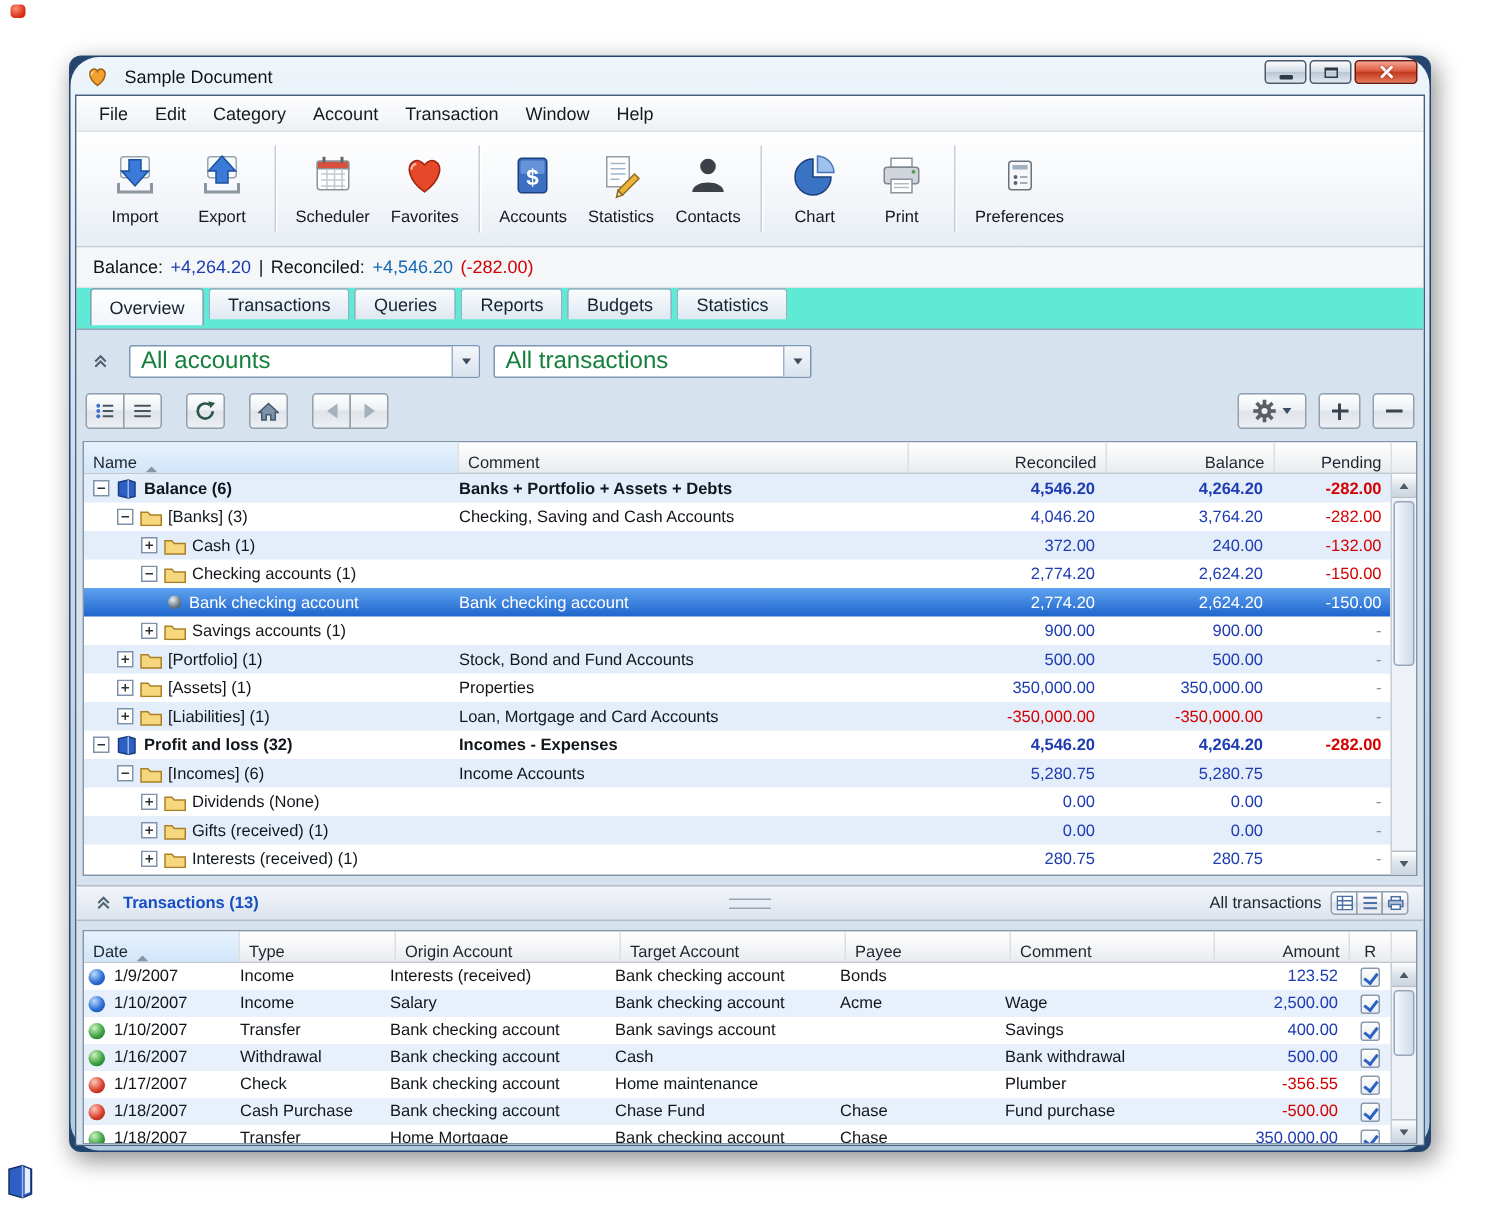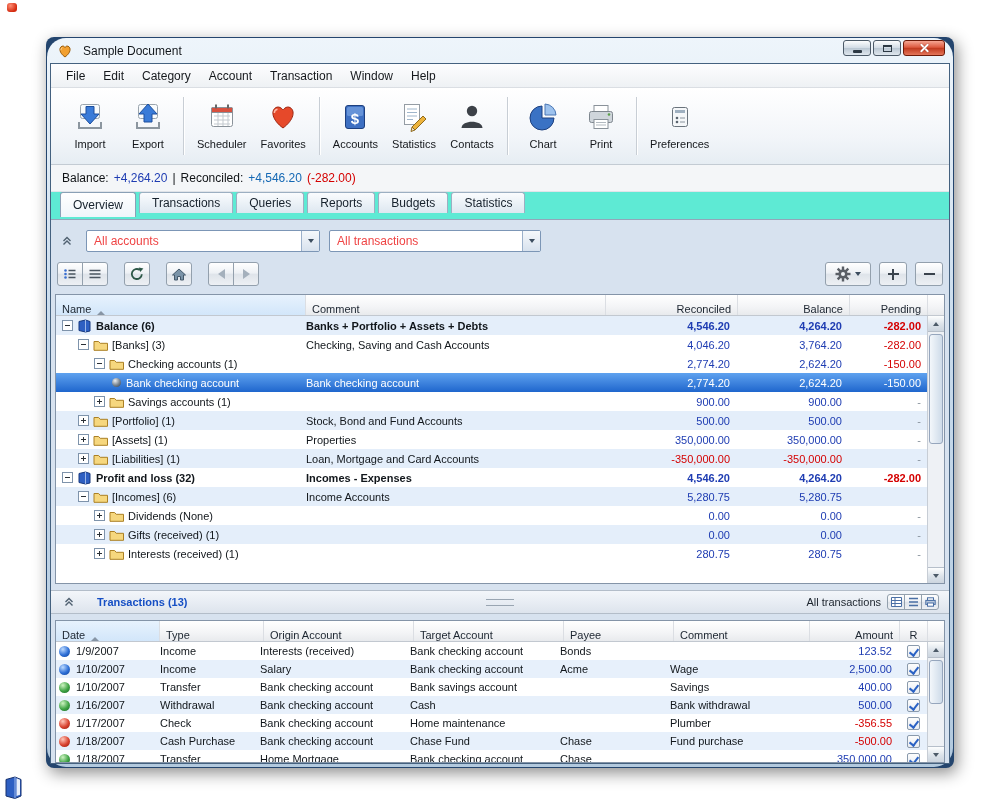--- a/index.html
+++ b/index.html
@@ -41,21 +41,21 @@
   .tabsrow{height:27px;flex:none;background:#5eead4;display:flex;align-items:flex-start;padding:0 9px;border-bottom:1px solid #93a5b9;}
   .tab{height:21px;display:flex;align-items:center;padding:0 12px;font-size:12px;color:#16212c;background:linear-gradient(#fafcfe,#dde7f0);border:1px solid #9cafc2;border-bottom:none;border-radius:3px 3px 0 0;margin-right:3px;box-sizing:border-box;}
   .tab.active{height:25px;background:linear-gradient(#ffffff,#eff5fa);margin-bottom:-1px;border-color:#8aa0b6;}
   
   .panel{flex:1;background:#d7e2ef;padding:6px 4px 0;display:flex;flex-direction:column;overflow:hidden;}
   .filter-row{display:flex;align-items:center;gap:9px;margin:4px 2px 10px;flex:none;}
   .chev-btn{width:20px;height:18px;display:flex;align-items:center;justify-content:center;border-radius:2px;}
   .combo{height:22px;background:#fff;border:1px solid #7c96b6;border-radius:2px;display:flex;align-items:stretch;box-sizing:border-box;}
   .combo.w1{width:234px;}
   .combo.w2{width:212px;}
-  .combo-label{flex:1;display:flex;align-items:center;padding:0 7px;font-size:12px;color:#ef4444;white-space:nowrap;overflow:hidden;}
+  .combo-label{flex:1;display:flex;align-items:center;padding:0 7px;font-size:16px;color:#15803d;white-space:nowrap;overflow:hidden;}
   .combo-btn{width:17px;background:linear-gradient(#f5f8fb,#d8e2ee);border-left:1px solid #9bb0ca;display:flex;align-items:center;justify-content:center;}
   .tri-down{width:0;height:0;border-left:3.5px solid transparent;border-right:3.5px solid transparent;border-top:4px solid #3c4d5f;}
   
   .btnrow{display:flex;align-items:center;margin:0 2px 8px;flex:none;}
   .vbtn{height:24px;min-width:26px;display:inline-flex;align-items:center;justify-content:center;background:linear-gradient(#ffffff,#eef1f5 45%,#dfe4ea 52%,#edf0f4);border:1px solid #93a0ad;border-radius:3px;box-sizing:border-box;}
   .btn-group{display:inline-flex;}
   .btn-group .vbtn{border-radius:0;margin-left:-1px;}
   .btn-group .vbtn:first-child{border-radius:3px 0 0 3px;margin-left:0;}
   .btn-group .vbtn:last-child{border-radius:0 3px 3px 0;}
   .gap8{width:8px;flex:none;}
@@ -104,21 +104,21 @@
   
   .vscroll{width:16px;flex:none;background:#eef1f5;border-left:1px solid #c7cdd5;display:flex;flex-direction:column;}
   .sbtn{height:15px;flex:none;background:linear-gradient(#fdfefe,#dce3ea 55%,#ccd5df);border-bottom:1px solid #b6bfca;display:flex;align-items:center;justify-content:center;}
   .sbtn.down{border-bottom:none;border-top:1px solid #b6bfca;}
   .sthumb{flex:none;margin:2px 1px;border:1px solid #96a6bd;border-radius:3px;background:linear-gradient(90deg,#f3f7fb,#cedbe9);}
   .sfill{flex:1;}
   .tri-up-s{width:0;height:0;border-left:3.5px solid transparent;border-right:3.5px solid transparent;border-bottom:4px solid #4c5a68;}
   .tri-down-s{width:0;height:0;border-left:3.5px solid transparent;border-right:3.5px solid transparent;border-top:4px solid #4c5a68;}
   
   .splitter{height:22px;flex:none;margin:6px -4px;background:linear-gradient(#f3f6fa,#dde4ed);border-top:1px solid #b3bdc9;border-bottom:1px solid #b3bdc9;display:flex;align-items:center;padding:0 10px;position:relative;}
-  .trans-title{font-weight:bold;font-size:11px;color:#164fc4;margin-left:20px;}
+  .trans-title{font-weight:bold;font-size:11px;color:#164fc4;margin-left:5px;}
   .grip{position:absolute;left:50%;top:8px;width:28px;margin-left:-14px;height:5px;border-top:1px solid #99a5b2;border-bottom:1px solid #99a5b2;}
   .splitter-right{display:flex;align-items:center;gap:6px;}
   .split-label{font-size:11px;color:#1c242d;}
   .mini-btn{width:18px;height:16px;min-width:0;}
   
   .trans-table{flex:1;overflow:hidden;}
   .trow{display:flex;height:18px;align-items:center;font-size:11px;color:#11161b;}
   .trow.alt{background:#e7f0fb;}
   .t-date{width:104px;display:flex;align-items:center;padding-left:3px;flex:none;box-sizing:border-box;}
   .t-type{width:100px;flex:none;}
@@ -420,20 +420,36 @@
                         </svg>
                       </span>
                       <span>[Banks] (3)</span>
                     </div>
                   <div class="cell c-comment">Checking, Saving and Cash Accounts</div>
                   <div class="cell c-rec num pos">4,046.20</div>
                   <div class="cell c-bal num pos">3,764.20</div>
                   <div class="cell c-pend num neg">-282.00</div>
                 </div>
 
+                <div class="arow alt">
+                  <div class="cell c-name">
+                      <span class="ind" style="width:34px"></span>
+                      <span class="exp plus"></span>
+                      <span class="ico">
+                        <svg width="15" height="12">
+                          <path d="M1 2.5h4.6l1.6 1.8h7.3v7H1z" fill="#f6d77e" stroke="#ab8025"></path>
+                        </svg>
+                      </span>
+                      <span>Cash (1)</span>
+                    </div>
+                  <div class="cell c-comment"></div>
+                  <div class="cell c-rec num pos">372.00</div>
+                  <div class="cell c-bal num pos">240.00</div>
+                  <div class="cell c-pend num neg">-132.00</div>
+                </div>
 
                 <div class="arow">
                   <div class="cell c-name">
                       <span class="ind" style="width:34px"></span>
                       <span class="exp"></span>
                       <span class="ico">
                         <svg width="15" height="12">
                           <path d="M1 2.5h4.6l1.6 1.8h7.3v7H1z" fill="#f6d77e" stroke="#ab8025"></path>
                         </svg>
                       </span>

